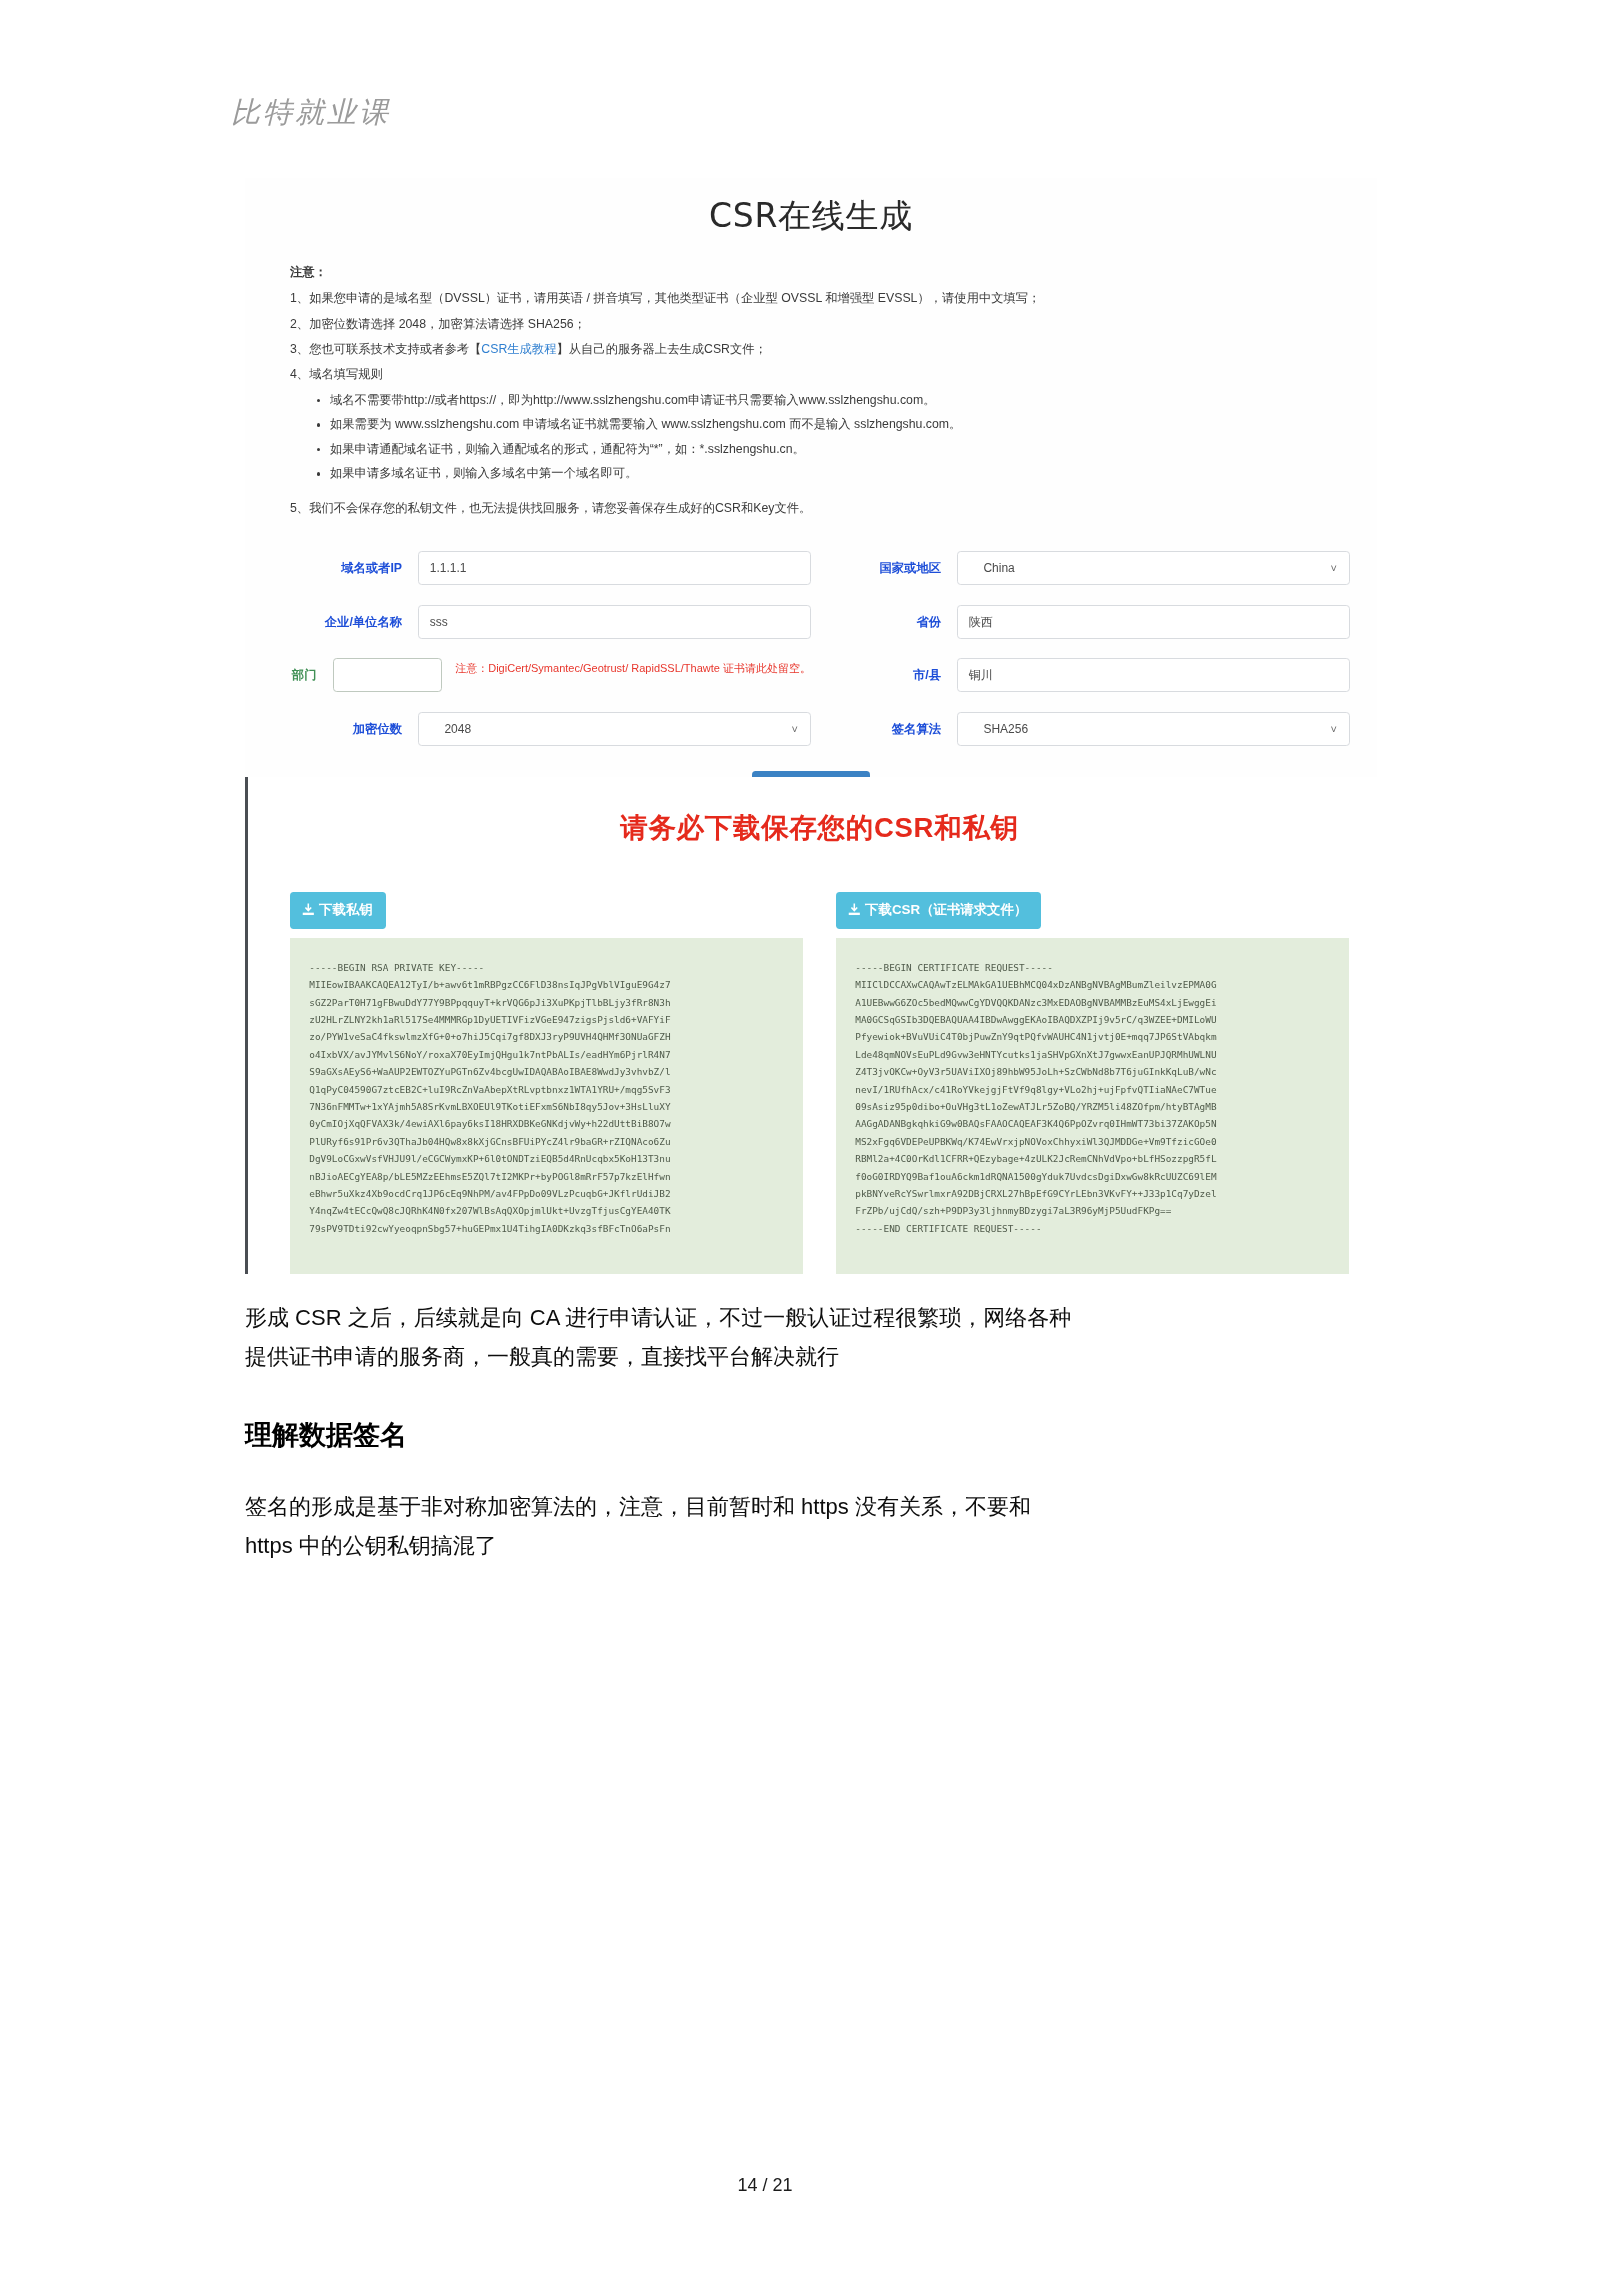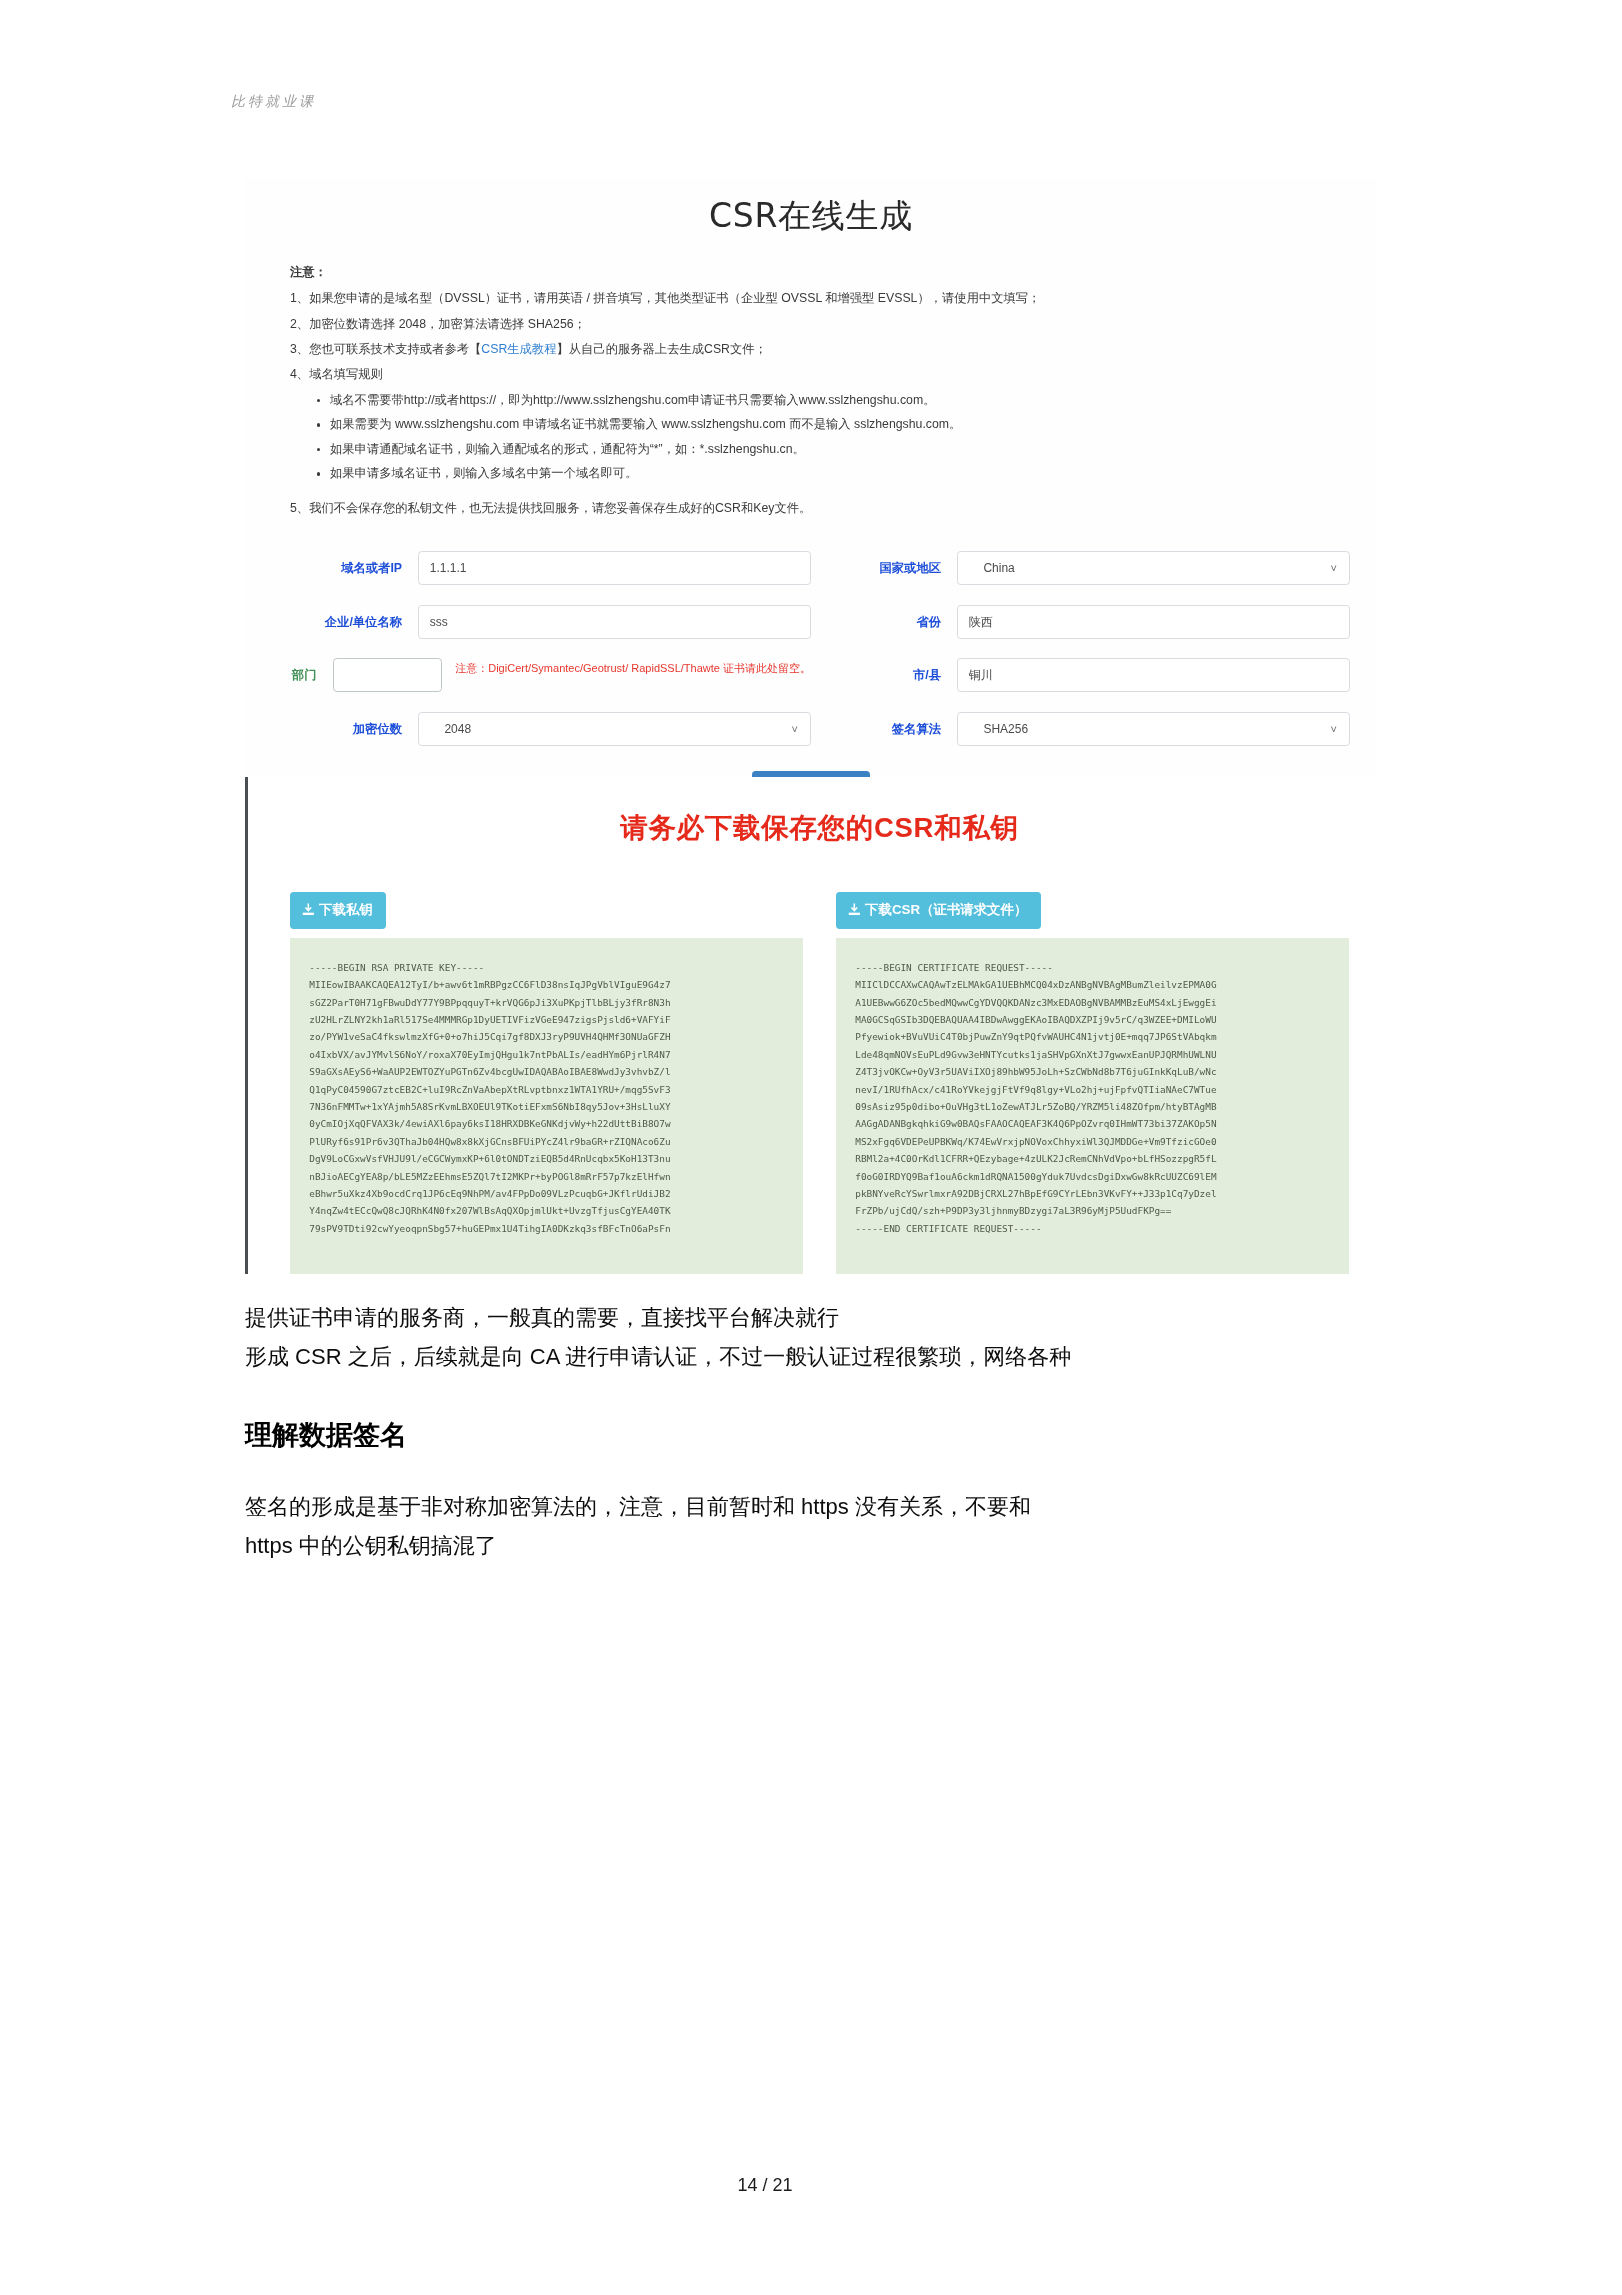--- a/index.html
+++ b/index.html
@@ -17,21 +17,21 @@
     box-sizing:border-box;
     overflow:hidden;
   }
 
   
   .watermark {
     position:absolute;
     left:231px; top:93px;
     font-family:"DejaVu Serif","Liberation Serif",serif;
     font-style:italic;
-    font-size:14px;
+    font-size:29px;
     color:#9b9b9b;
     letter-spacing:3px;
     white-space:nowrap;
   }
 
   
   .shot1 {
     position:absolute;
     left:245px; top:178px;
     width:1132px;
@@ -402,22 +402,22 @@
 f0oG0IRDYQ9Baf1ouA6ckm1dRQNA1500gYduk7UvdcsDgiDxwGw8kRcUUZC69lEM
 pkBNYveRcYSwrlmxrA92DBjCRXL27hBpEfG9CYrLEbn3VKvFY++J33p1Cq7yDzel
 FrZPb/ujCdQ/szh+P9DP3y3ljhnmyBDzygi7aL3R96yMjP5UudFKPg==
 -----END CERTIFICATE REQUEST-----</div>
       </div>
     </div>
   </div>
 
 
   <div class="body-text" style="top:1298px;">
+    <p class="para">形成 CSR 之后，后续就是向 CA 进行申请认证，不过一般认证过程很繁琐，网络各种</p>
     <p class="para">提供证书申请的服务商，一般真的需要，直接找平台解决就行</p>
-    <p class="para">形成 CSR 之后，后续就是向 CA 进行申请认证，不过一般认证过程很繁琐，网络各种</p>
   </div>
 
   <div class="body-text" style="top:1417px;">
     <h2 class="h2">理解数据签名</h2>
   </div>
 
   <div class="body-text" style="top:1487px;">
     <p class="para">签名的形成是基于非对称加密算法的，注意，目前暂时和 https 没有关系，不要和</p>
     <p class="para">https 中的公钥私钥搞混了</p>
   </div>

